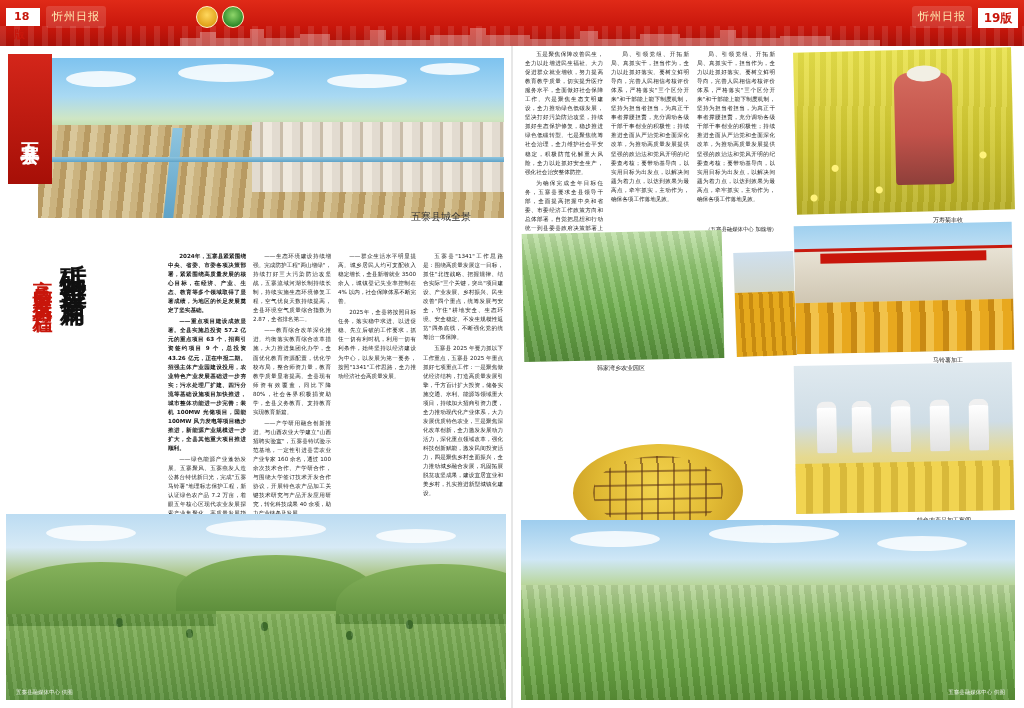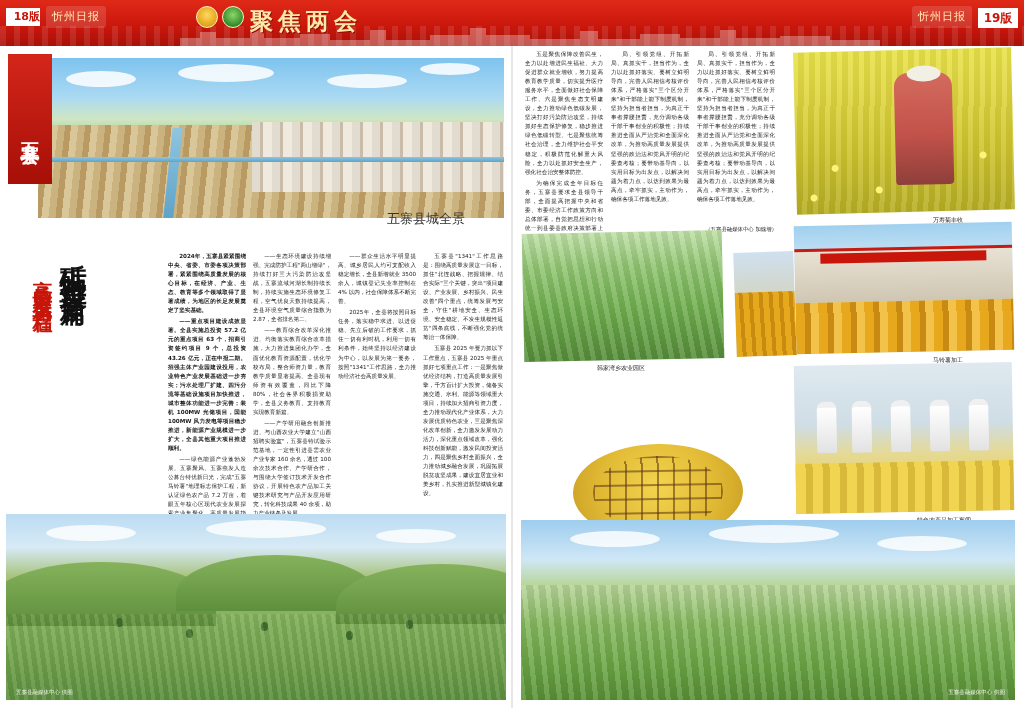--- a/index.html
+++ b/index.html
@@ -27,21 +27,21 @@
     content:""; position:absolute; left:0; bottom:0; width:100%; height:20px;
     background:repeating-linear-gradient(90deg, rgba(255,255,255,.10) 0 6px, rgba(255,255,255,0) 6px 14px);
   }
   .mh-skyline {
     position:absolute; bottom:0; left:180px; width:700px; height:22px;
     opacity:.30;
   }
   .page-num-left {
     position:absolute; left:6px; top:8px;
     width:34px; height:18px; background:#ffffff; color:#c8160b;
-    font-size:11px; font-weight:bold; line-height:18px; text-align:right;
+    font-size:11px; font-weight:bold; line-height:18px; text-align:left;padding-left:8px;
   }
   .page-num-right {
     position:absolute; right:6px; top:8px;
     width:40px; height:20px; background:#ffffff; color:#c8160b;
     font-size:12px; font-weight:bold; line-height:20px; text-align:center;
   }
   .mh-logo-left, .mh-logo-right {
     position:absolute; top:6px; height:22px;
     color:#ffe9b0; font-size:11px; letter-spacing:1px;
     background:rgba(255,255,255,.14);
@@ -109,22 +109,22 @@
     background:repeating-linear-gradient(96deg,#cbb37f 0 7px,#b89a62 7px 13px,#d9c79a 13px 20px);
   }
   .hero-photo .town {
     position:absolute; right:0; width:54%;
     background:repeating-linear-gradient(90deg,#e2dbd0 0 8px,#c9bda9 8px 11px,#efe9de 11px 20px);
   }
   .hero-photo .river {
     position:absolute; background:linear-gradient(180deg,#8fc5df,#5fa3c8);
   }
   .hero-cap {
-    position:absolute; right:46px; top:164px;
-    font-size:13px; color:#333;
+    position:absolute; right:40px; top:164px;
+    font-size:10px; color:#333;
   }
 
   .vtitle {
     position:absolute; left:32px; top:196px;
     display:flex; flex-direction:row-reverse; gap:6px;
     z-index:4;
   }
   .vtitle .main {
     writing-mode:vertical-rl; text-orientation:upright;
     font-family:"DejaVu Serif", serif;
@@ -313,21 +313,20 @@
   <div class="masthead">
     <svg class="mh-skyline" viewBox="0 0 700 22" preserveAspectRatio="none">
       <path d="M0,22 L0,14 L20,14 L20,8 L36,8 L36,14 L70,14 L70,5 L84,5 L84,14 L120,14 L120,10 L150,10 L150,16 L190,16 L190,6 L206,6 L206,16 L250,16 L250,11 L290,11 L290,4 L306,4 L306,11 L350,11 L350,15 L400,15 L400,7 L418,7 L418,15 L460,15 L460,10 L500,10 L500,14 L540,14 L540,6 L556,6 L556,14 L600,14 L600,12 L650,12 L650,16 L700,16 L700,22 Z" fill="#ffffff"></path>
     </svg>
     <div class="page-num-left">18版</div>
     <div class="mh-logo-left">忻州日报</div>
     <div class="mh-emblem">
       <div class="emblem-circle"></div>
       <div class="emblem-circle green"></div>
     </div>
-    <div class="mh-title-left">聚焦两会</div>
     <div class="mh-logo-right">忻州日报</div>
     <div class="page-num-right">19版</div>
   </div>
 
   <div class="gutter"></div>
 
   <div class="left-page">
 
     <div class="county-tag">五寨县</div>
 

